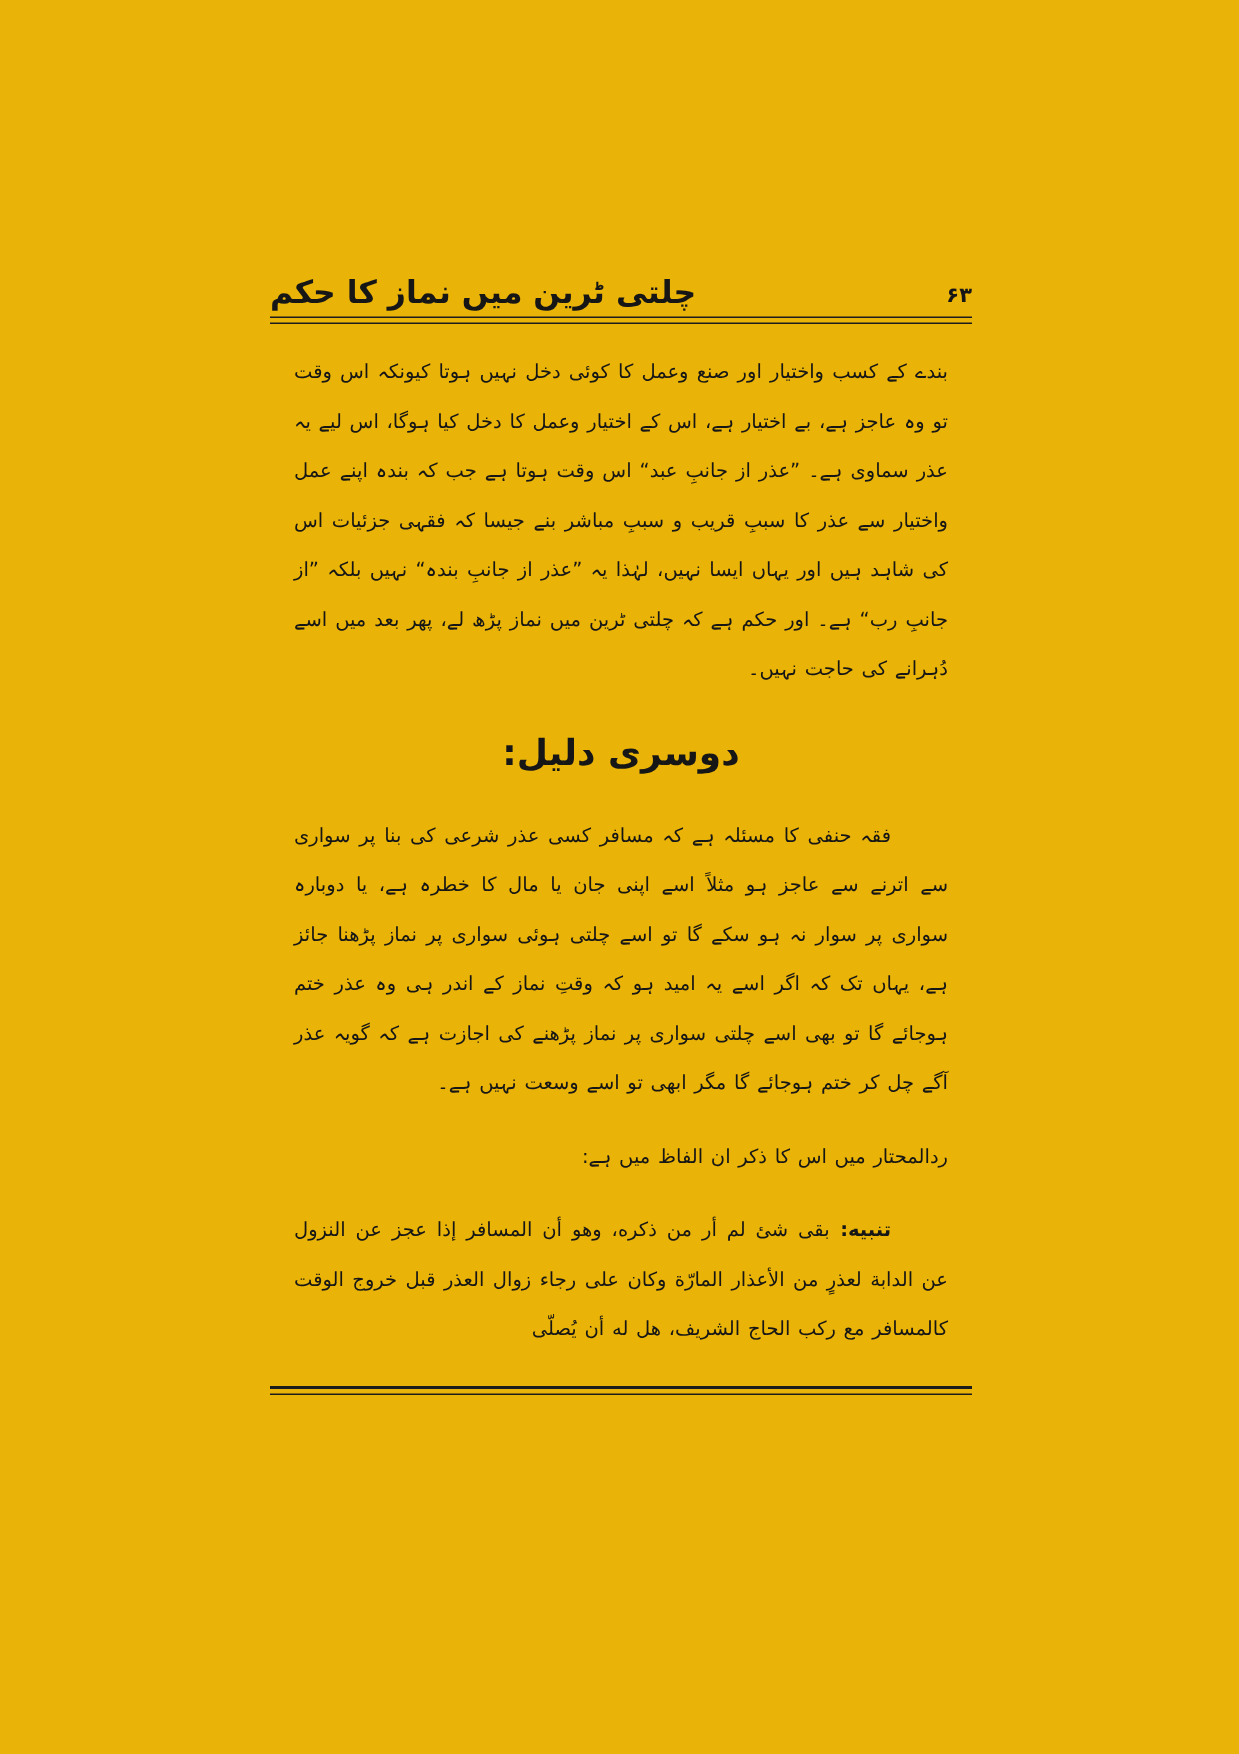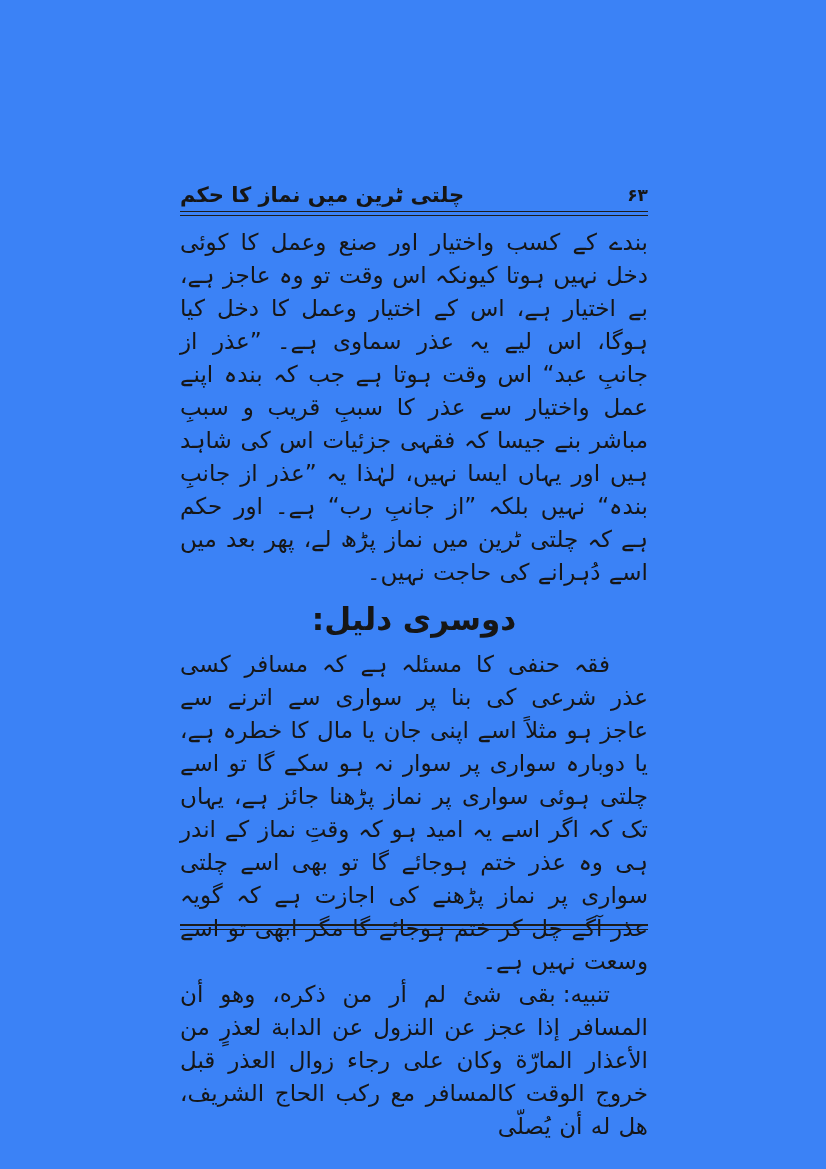--- a/index.html
+++ b/index.html
@@ -4,21 +4,21 @@
 <style>
   html, body {
     margin: 0;
     padding: 0;
     background: #ffffff;
   }
   .book-page {
     position: relative;
     width: 826px;
     height: 1169px;
-    background: #3b82f6;
+    background: #eab308;
     overflow: hidden;
     font-family: "DejaVu Sans", sans-serif;
     color: #161616;
   }
   .content-col {
     position: absolute;
     left: 180px;
     top: 183px;
     width: 468px;
     direction: rtl;
@@ -29,21 +29,21 @@
     justify-content: space-between;
     align-items: flex-end;
     padding-bottom: 4px;
   }
   .running-title {
     font-size: 21px;
     font-weight: bold;
     letter-spacing: 0.2px;
   }
   .page-number {
-    font-size: 17px;
+    font-size: 14px;
     font-weight: bold;
     padding-left: 14px;
     transform: translateY(-2px);
   }
   .rule-double {
     height: 3px;
     border-top: 1.6px solid #1c1c1c;
     border-bottom: 1.6px solid #1c1c1c;
   }
   .rule-double.footer {
@@ -52,43 +52,43 @@
     top: 924px;
     width: 468px;
     height: 3px;
     border-top: 2.6px solid #1c1c1c;
     border-bottom: 1.6px solid #1c1c1c;
   }
   .page-body {
     margin-top: 10px;
   }
   .page-body p {
-    margin: 0;
-    font-size: 23px;
+    margin: 16px;
+    font-size: 13px;
     line-height: 33px;
     text-align: justify;
     word-spacing: 1px;
   }
   .page-body p.indent {
     text-indent: 38px;
   }
   .section-heading {
     margin: 7px 0 6px 0;
-    font-size: 31px;
+    font-size: 24px;
     line-height: 46px;
     font-weight: bold;
     text-align: center;
     letter-spacing: 0.3px;
   }
   .arabic-quote {
     font-size: 20px;
     line-height: 33.5px;
   }
   .arabic-lead {
-    font-weight: normal;
+    font-weight: bold;
     margin-left: 7px; 
   }
 </style>
 </head>
 <body>
 
 <div class="book-page">
 
   <div class="content-col">
 
@@ -102,20 +102,21 @@
     <div class="page-body">
 
       <p lang="ur">بندے کے کسب واختیار اور صنع وعمل کا کوئی دخل نہیں ہوتا کیونکہ اس وقت تو وہ عاجز ہے، بے اختیار ہے، اس کے اختیار وعمل کا دخل کیا ہوگا، اس لیے یہ عذر سماوی ہے۔ ”عذر از جانبِ عبد“ اس وقت ہوتا ہے جب کہ بندہ اپنے عمل واختیار سے عذر کا سببِ قریب و سببِ مباشر بنے جیسا کہ فقہی جزئیات اس کی شاہد ہیں اور یہاں ایسا نہیں، لہٰذا یہ ”عذر از جانبِ بندہ“ نہیں بلکہ ”از جانبِ رب“ ہے۔ اور حکم ہے کہ چلتی ٹرین میں نماز پڑھ لے، پھر بعد میں اسے دُہرانے کی حاجت نہیں۔</p>
 
       <h2 class="section-heading" lang="ur">دوسری دلیل:</h2>
 
 
       <p class="indent" lang="ur">فقہ حنفی کا مسئلہ ہے کہ مسافر کسی عذر شرعی کی بنا پر سواری سے اترنے سے عاجز ہو مثلاً اسے اپنی جان یا مال کا خطرہ ہے، یا دوبارہ سواری پر سوار نہ ہو سکے گا تو اسے چلتی ہوئی سواری پر نماز پڑھنا جائز ہے، یہاں تک کہ اگر اسے یہ امید ہو کہ وقتِ نماز کے اندر ہی وہ عذر ختم ہوجائے گا تو بھی اسے چلتی سواری پر نماز پڑھنے کی اجازت ہے کہ گویہ عذر آگے چل کر ختم ہوجائے گا مگر ابھی تو اسے وسعت نہیں ہے۔</p>
 
 
+      <p lang="ur">ردالمحتار میں اس کا ذکر ان الفاظ میں ہے:</p>
 
       <p class="arabic-quote indent" lang="ar">
         <span class="arabic-lead">تنبيه:</span><span>بقى شئ لم أر من ذكره، وهو أن المسافر إذا عجز عن النزول عن الدابة لعذرٍ من الأعذار المارّة وكان على رجاء زوال العذر قبل خروج الوقت كالمسافر مع ركب الحاج الشريف، هل له أن يُصلّى</span>
       </p>
 
     </div>
   </div>
 
   <div class="rule-double footer"></div>
 

